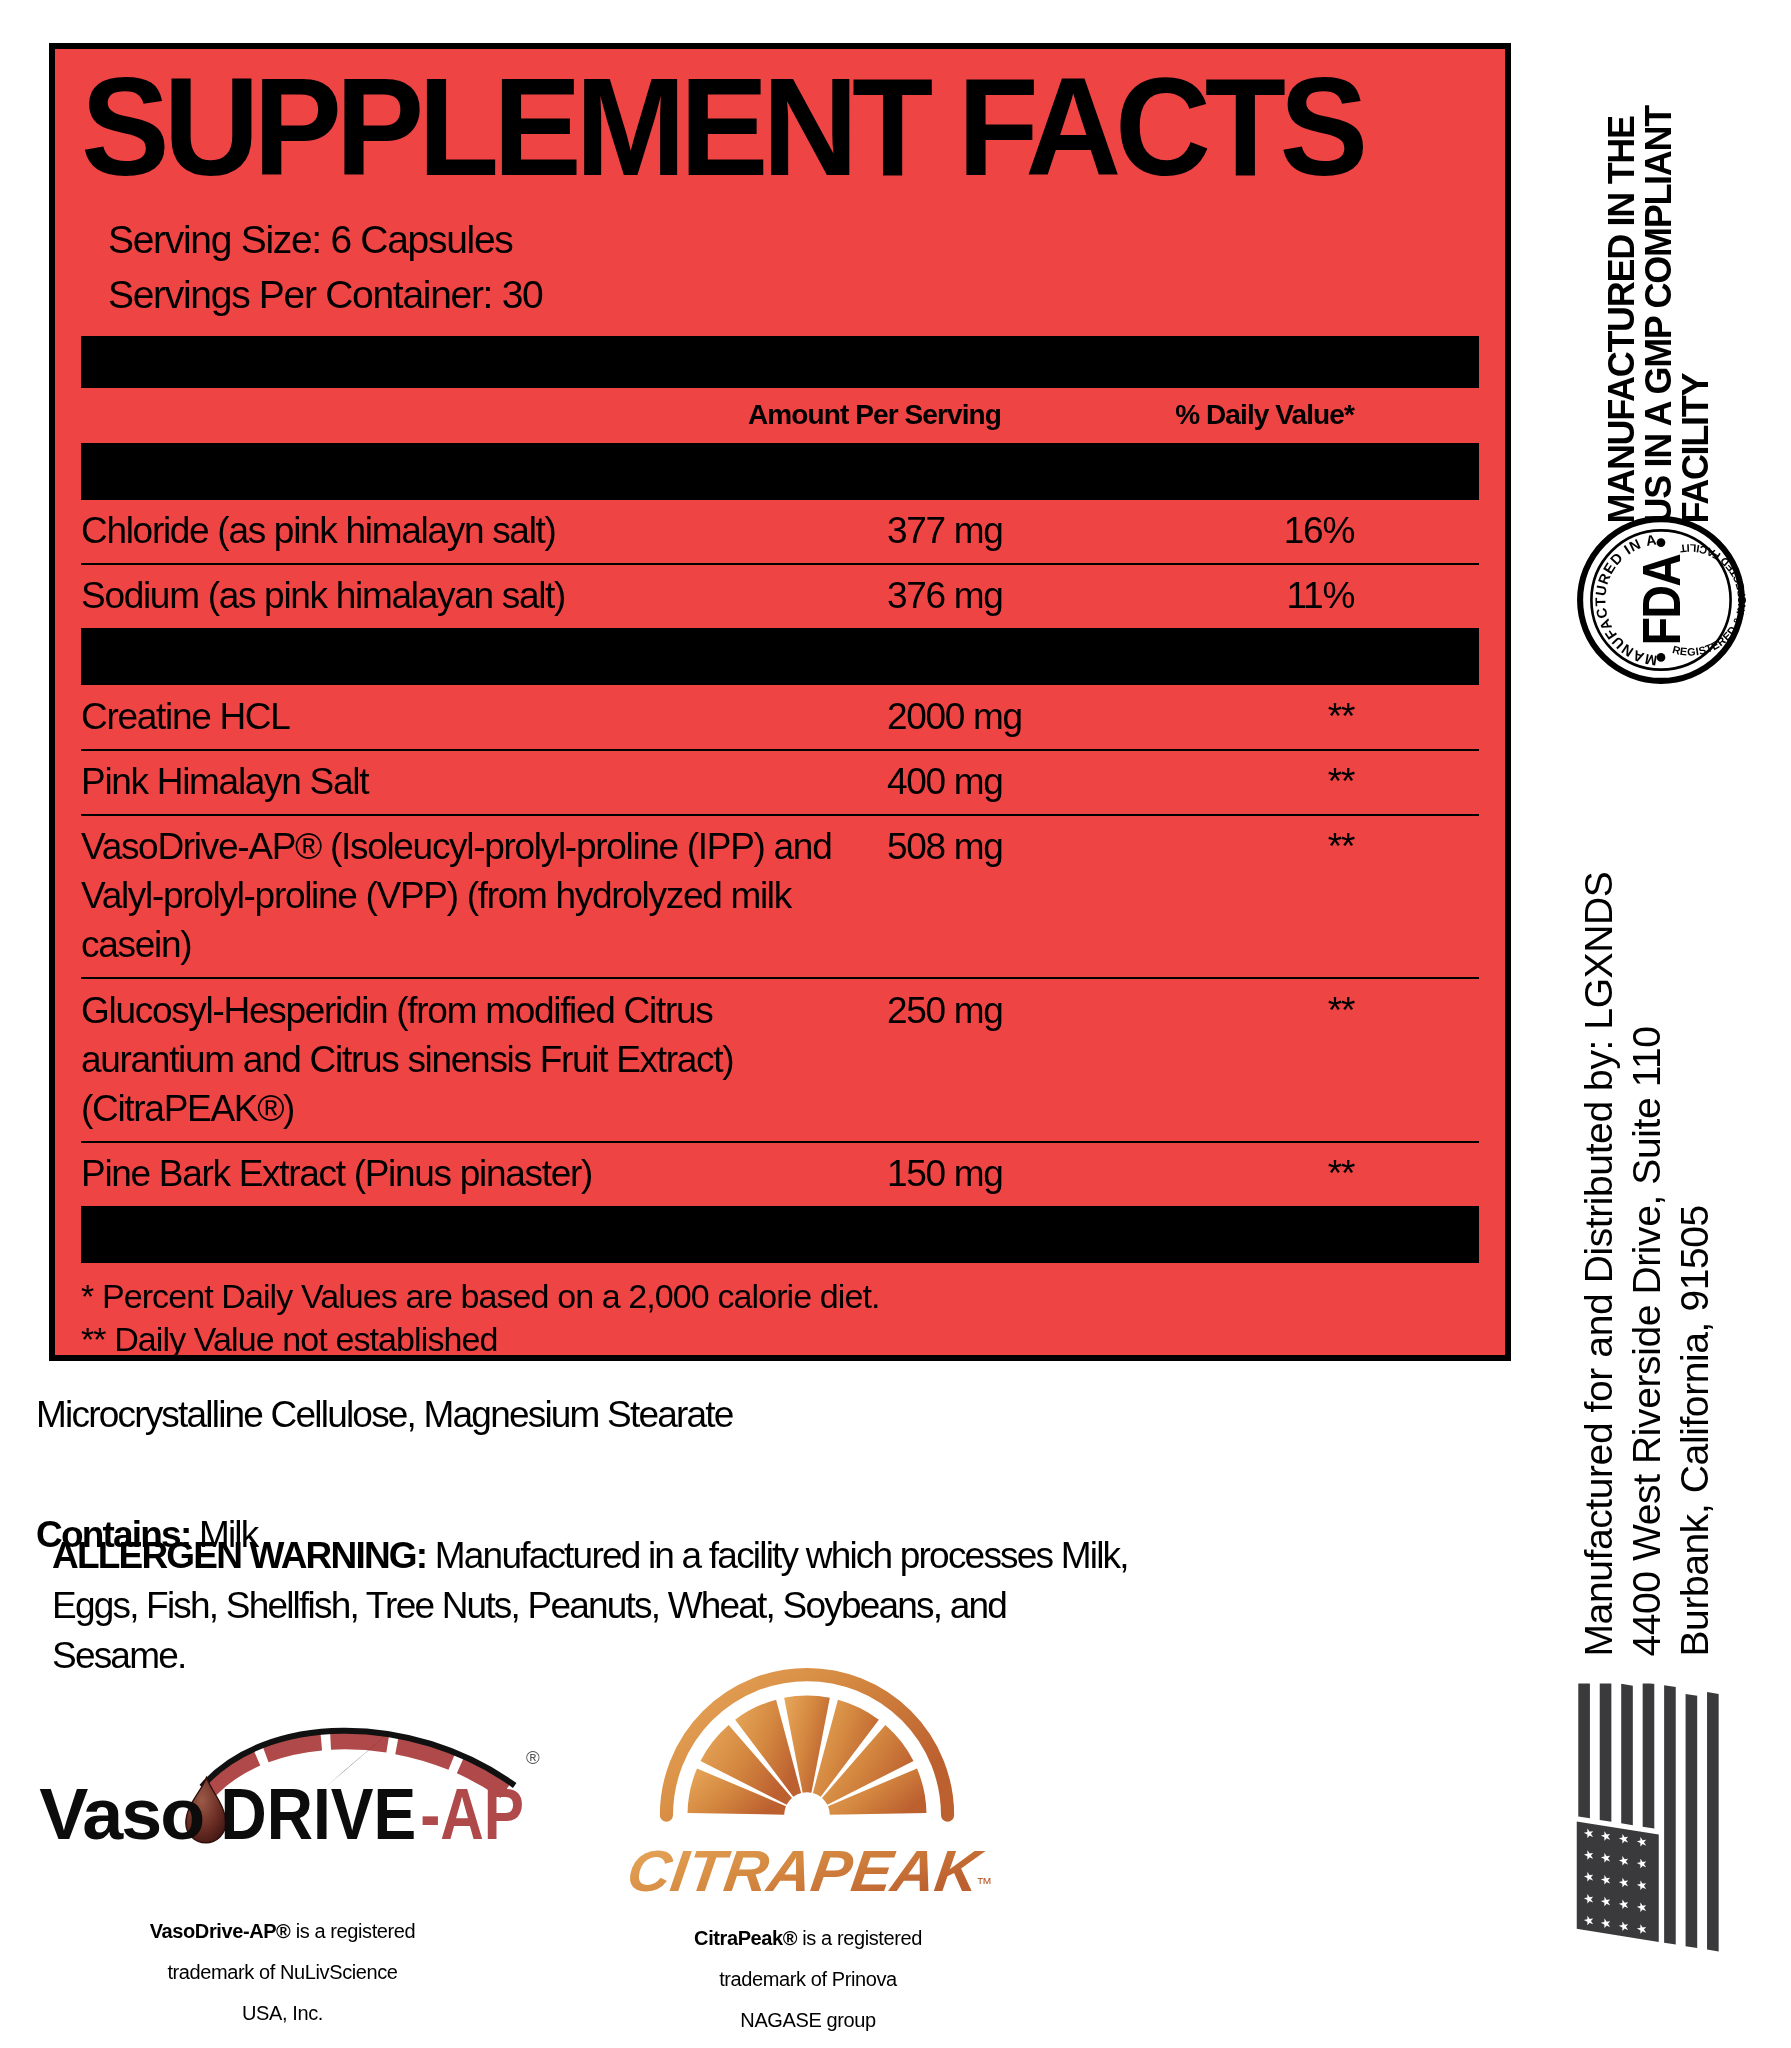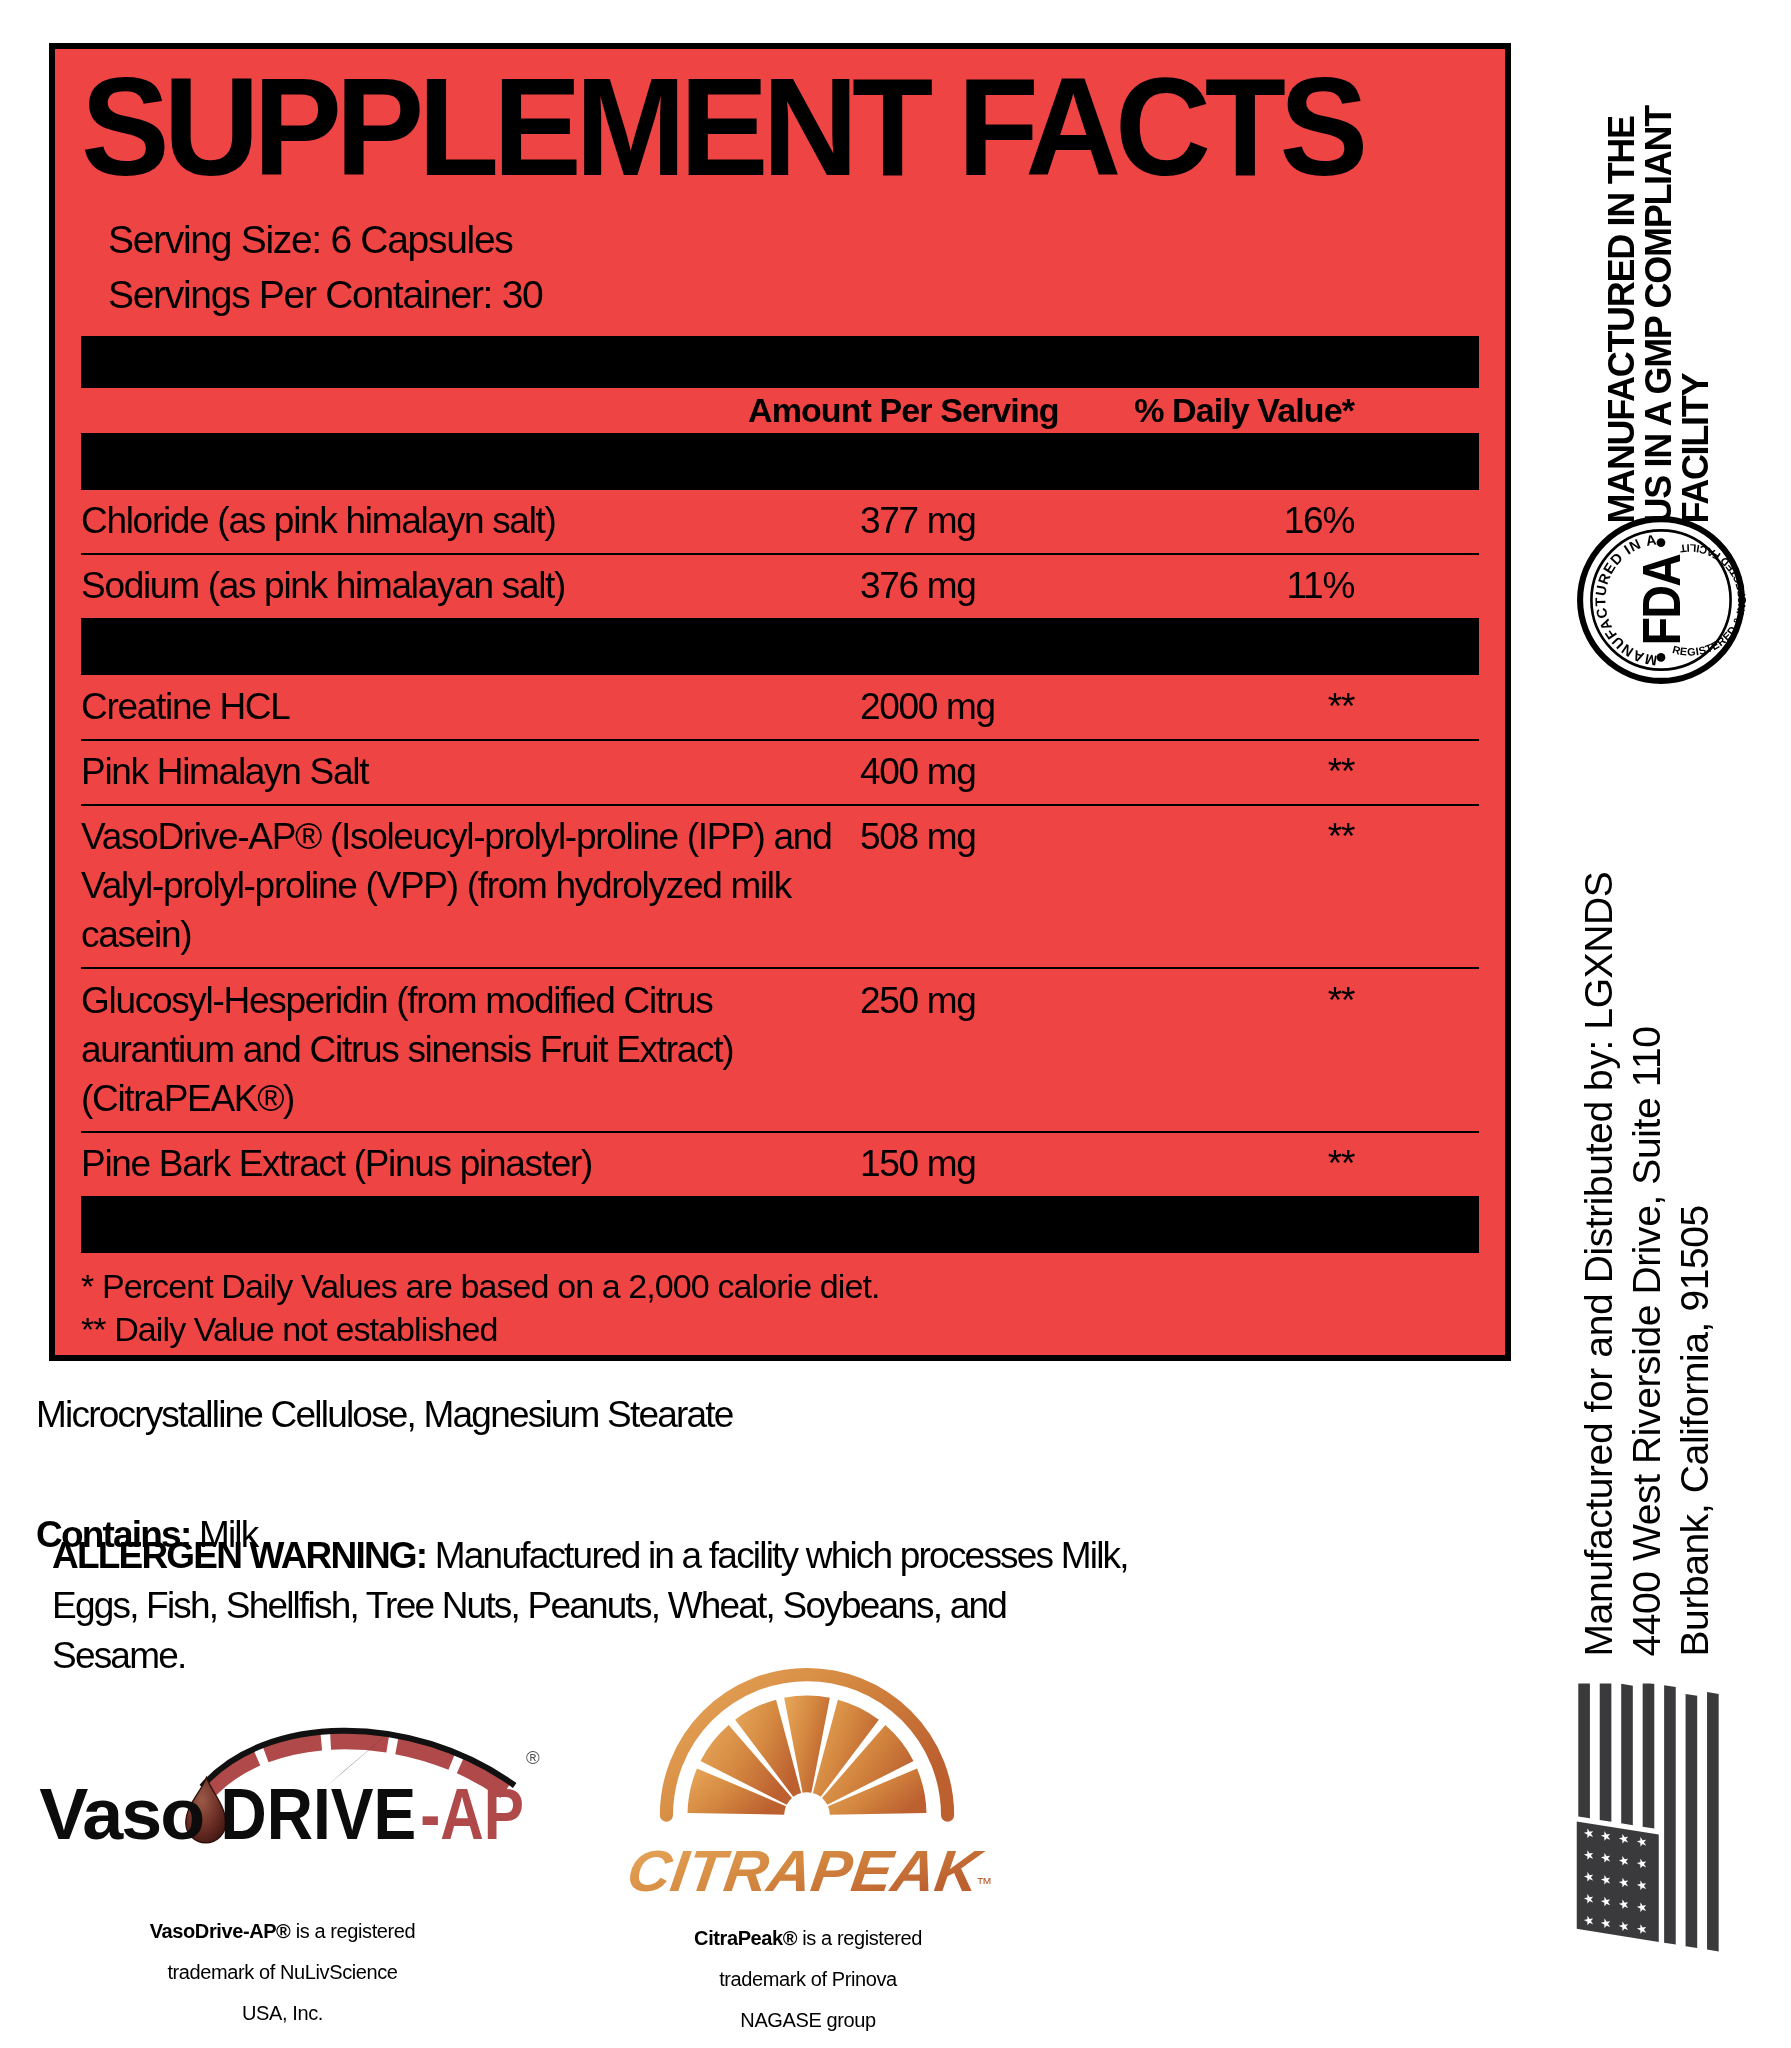--- a/index.html
+++ b/index.html
@@ -20,24 +20,24 @@
     background:#ef4444;
   }
   .title {
     font-size:133px; font-weight:bold; letter-spacing:-6.3px; line-height:1.02;
     margin-top:7.2px; white-space:nowrap; transform:scaleY(1.05); transform-origin:left top;
   }
   .serving-block { margin:19.7px 0 0 27px; font-size:39px; letter-spacing:-1.3px; line-height:55px; }
   .bar { background:#000; }
   .bar-1 { height:52px; margin-top:14.3px; }
   .bar-mid { height:57px; }
-  .hdr { display:flex; align-items:center; height:45px; font-weight:bold; font-size:34px; letter-spacing:-0.9px;text-align:right; }
+  .hdr { display:flex; align-items:center; height:55px; font-weight:bold; font-size:28px; letter-spacing:-0.9px;text-align:right; }
   .hdr .amt-h { margin-left:667px; }
   .hdr .dv-h { margin-left:auto; padding-right:125px; }
-  .row { display:grid; grid-template-columns:779px 107px 1fr; font-size:37px; letter-spacing:-1.3px; line-height:49px; padding:6.3px 0 8px; }
+  .row { display:grid; grid-template-columns:779px 107px 1fr; font-size:37px; letter-spacing:-1.3px; line-height:49px; padding:6.3px 0 8px;gap:27px; }
   .row .amt { text-align:left; white-space:nowrap; }
   .row .dv  { text-align:right; padding-right:125px; }
   .sep { border-top:2.7px solid #000; }
   .foot { font-size:34px; letter-spacing:-0.9px; line-height:43px; margin-top:12.5px; }
 
   
   .para { font-size:37px; letter-spacing:-1.8px; line-height:50px; }
   #other-ingredients { left:36px; top:1390px; width:1075px; }
   #contains-line { left:36px; top:1510px; width:1075px; }
   #allergen { left:36px; top:1531px; width:1075px;margin-left:16px; }

